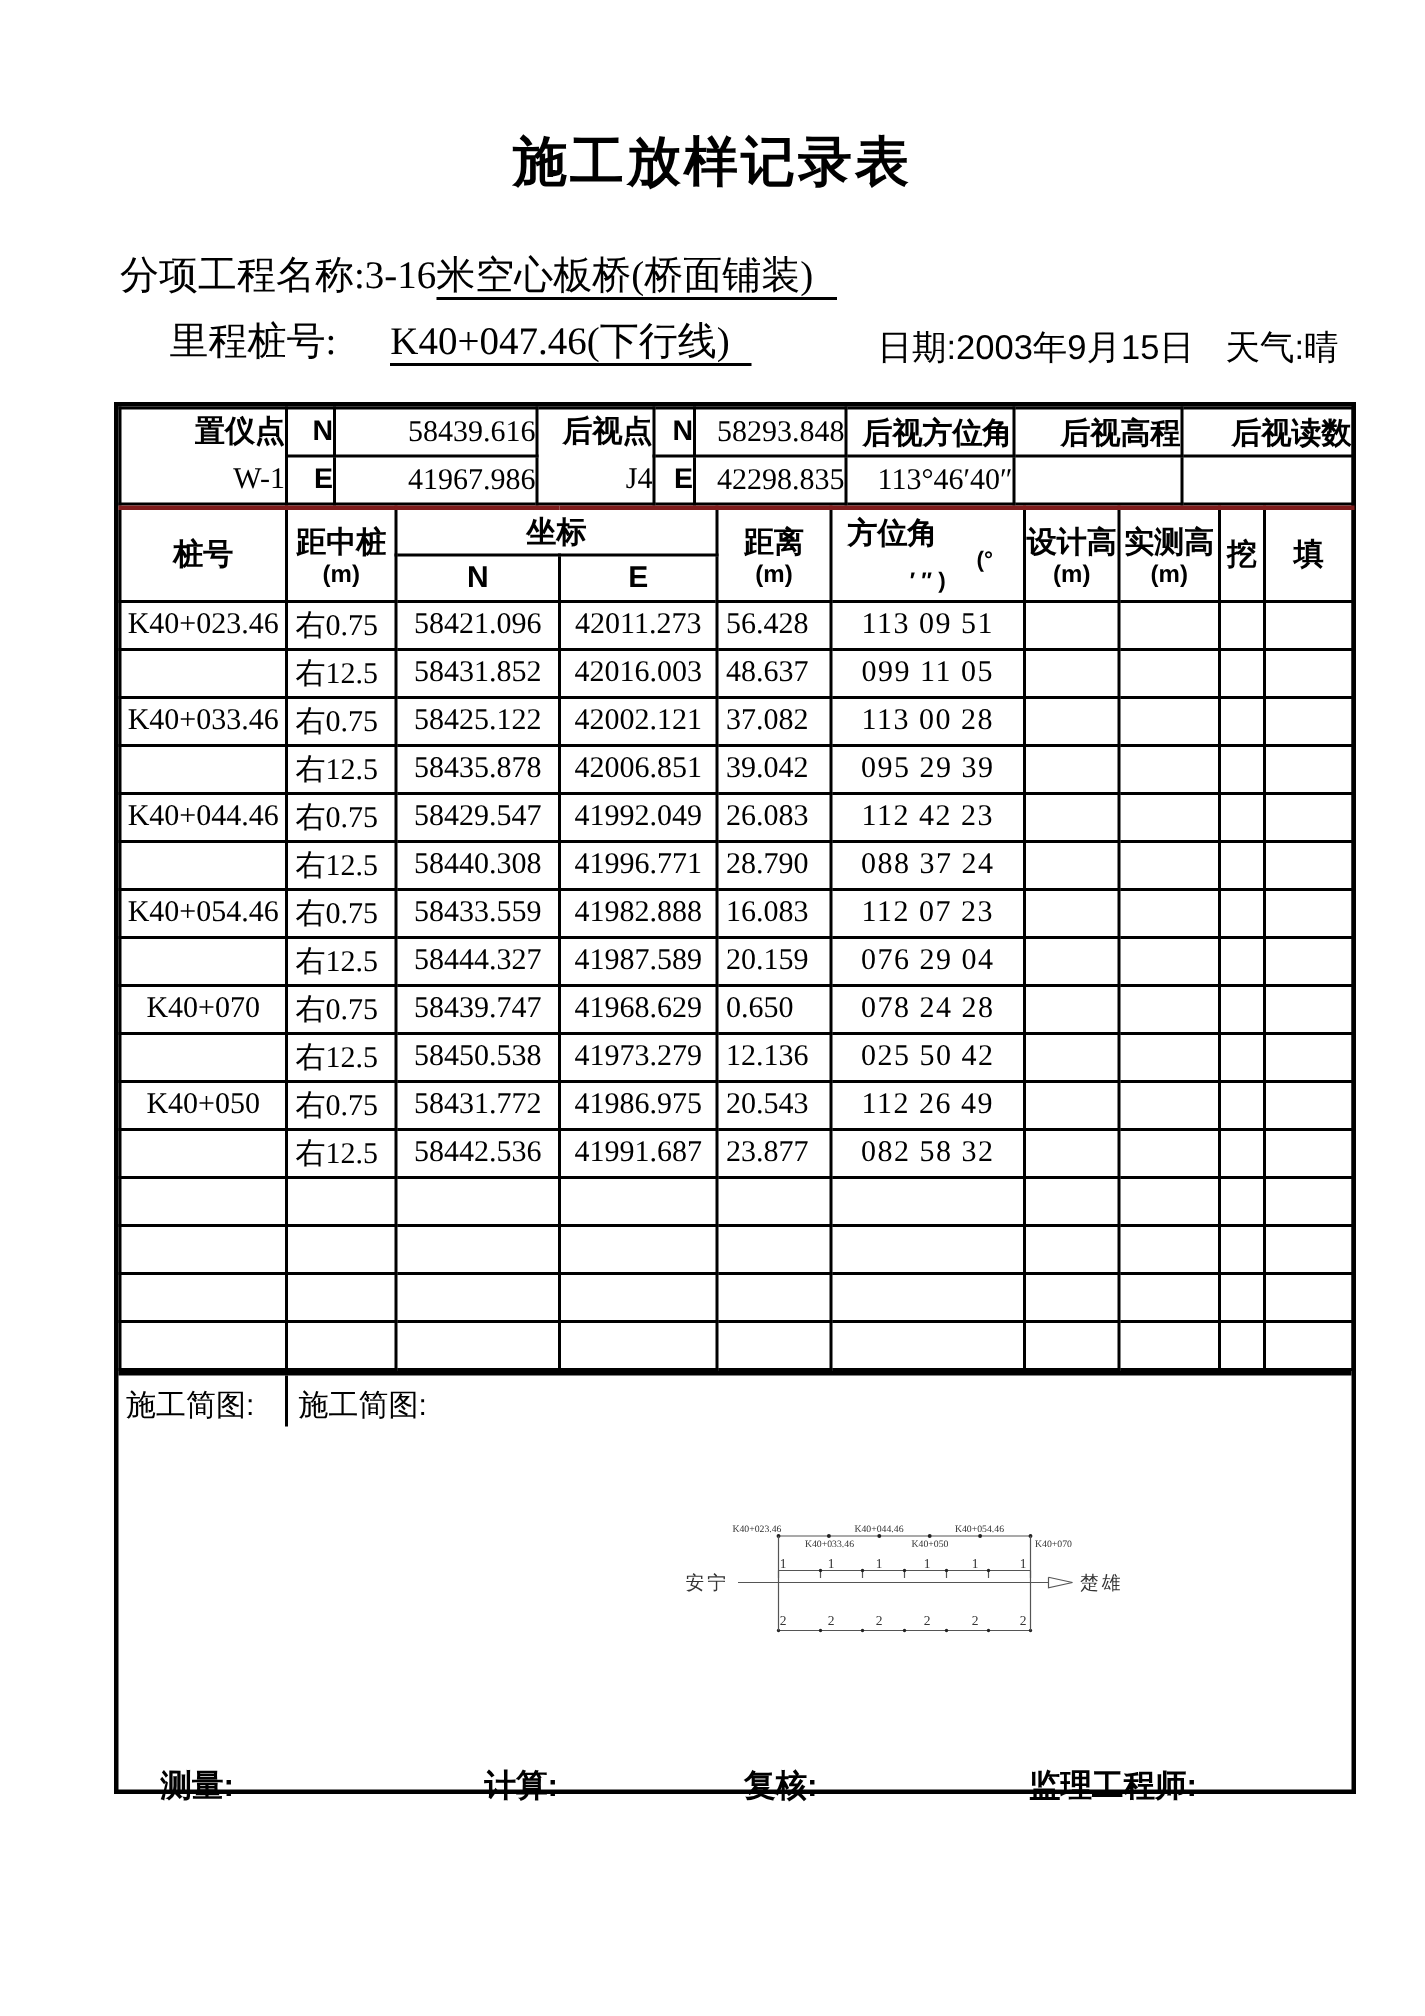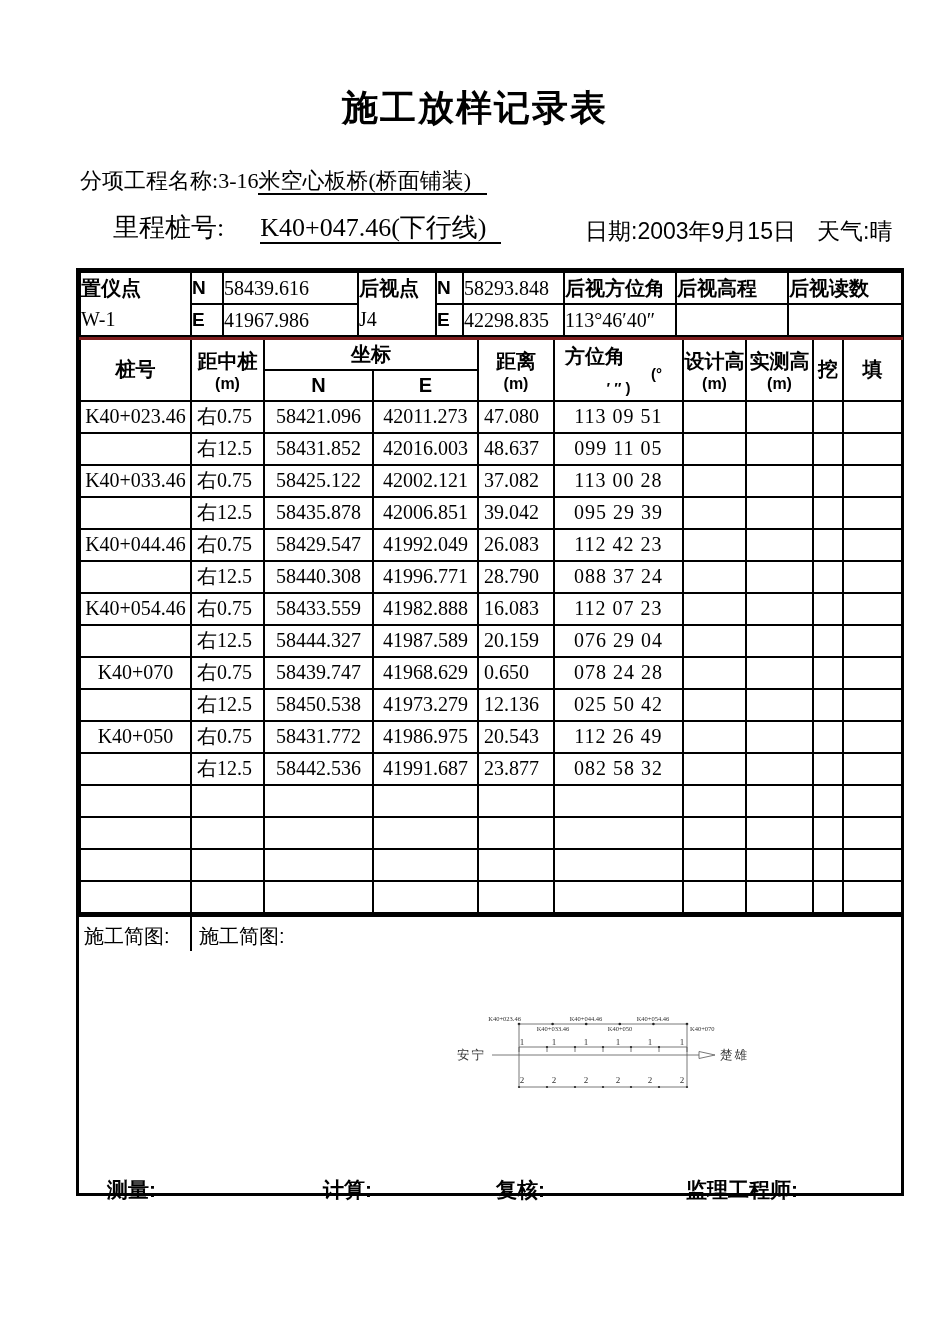--- a/index.html
+++ b/index.html
@@ -6,34 +6,34 @@
   body{
     width:950px;height:1344px;background:#ffffff;color:#000;
     font-family:"Liberation Sans", sans-serif;
     position:relative;overflow:hidden;
   }
   .title{
     position:absolute;left:0;right:0;top:84px;text-align:center;
     font-size:36px;font-weight:bold;letter-spacing:2px;
   }
   .meta-line{position:absolute;font-family:"Liberation Serif", serif;white-space:nowrap;}
-  .meta1{left:80px;top:166px;font-size:22px;}
+  .meta1{left:80px;top:166px;font-size:26px;}
   .meta2{left:113px;top:210px;font-size:26px;font-family:Liberation Serif, serif;}
   .u{border-bottom:2px solid #000;}
   .u-proj{padding-right:16px;}
   .u-mile{margin-left:36px;padding-right:14px;}
   .date{position:absolute;left:585px;top:216px;font-size:23px;white-space:nowrap;}
   .weather{position:absolute;left:817px;top:216px;font-size:23px;white-space:nowrap;text-align:right;}
 
   .frame{position:absolute;left:76px;top:268px;width:822px;border:3px solid #000;}
   table{border-collapse:collapse;table-layout:fixed;width:822px;}
   td{border:2px solid #000;overflow:hidden;padding:0;vertical-align:middle;}
 
   
-  .setup td{height:30px;text-align:left;}
+  .setup td{height:30px;text-align:right;}
   .lbl{font-size:20px;font-weight:bold;}
   .ne{font-size:19px;font-weight:bold;}
   .val{font-family:"Liberation Serif", serif;font-size:20px;}
   .two-line div{line-height:31px;}
 
   
   .main{border-top:3px solid #7f1d1d;}
   .main .hrow td{text-align:center;}
   .main .hrow{height:31px;}
   .h-main{font-size:20px;font-weight:bold;}
@@ -166,21 +166,21 @@
         <td class="h-main">N</td>
         <td class="h-main">E</td>
       </tr>
     </thead>
     <tbody id="rows">
         <tr>
           <td class="col-station">K40+023.46</td>
           <td class="col-offset">右0.75</td>
           <td class="col-n">58421.096</td>
           <td class="col-e">42011.273</td>
-          <td class="col-dist">47.080</td>
+          <td class="col-dist">56.428</td>
           <td class="col-az">113 09 51</td>
           <td class="col-design"></td>
           <td class="col-measured"></td>
           <td class="col-cut"></td>
           <td class="col-fill"></td>
         </tr>
         <tr>
           <td class="col-station"></td>
           <td class="col-offset">右12.5</td>
           <td class="col-n">58431.852</td>

